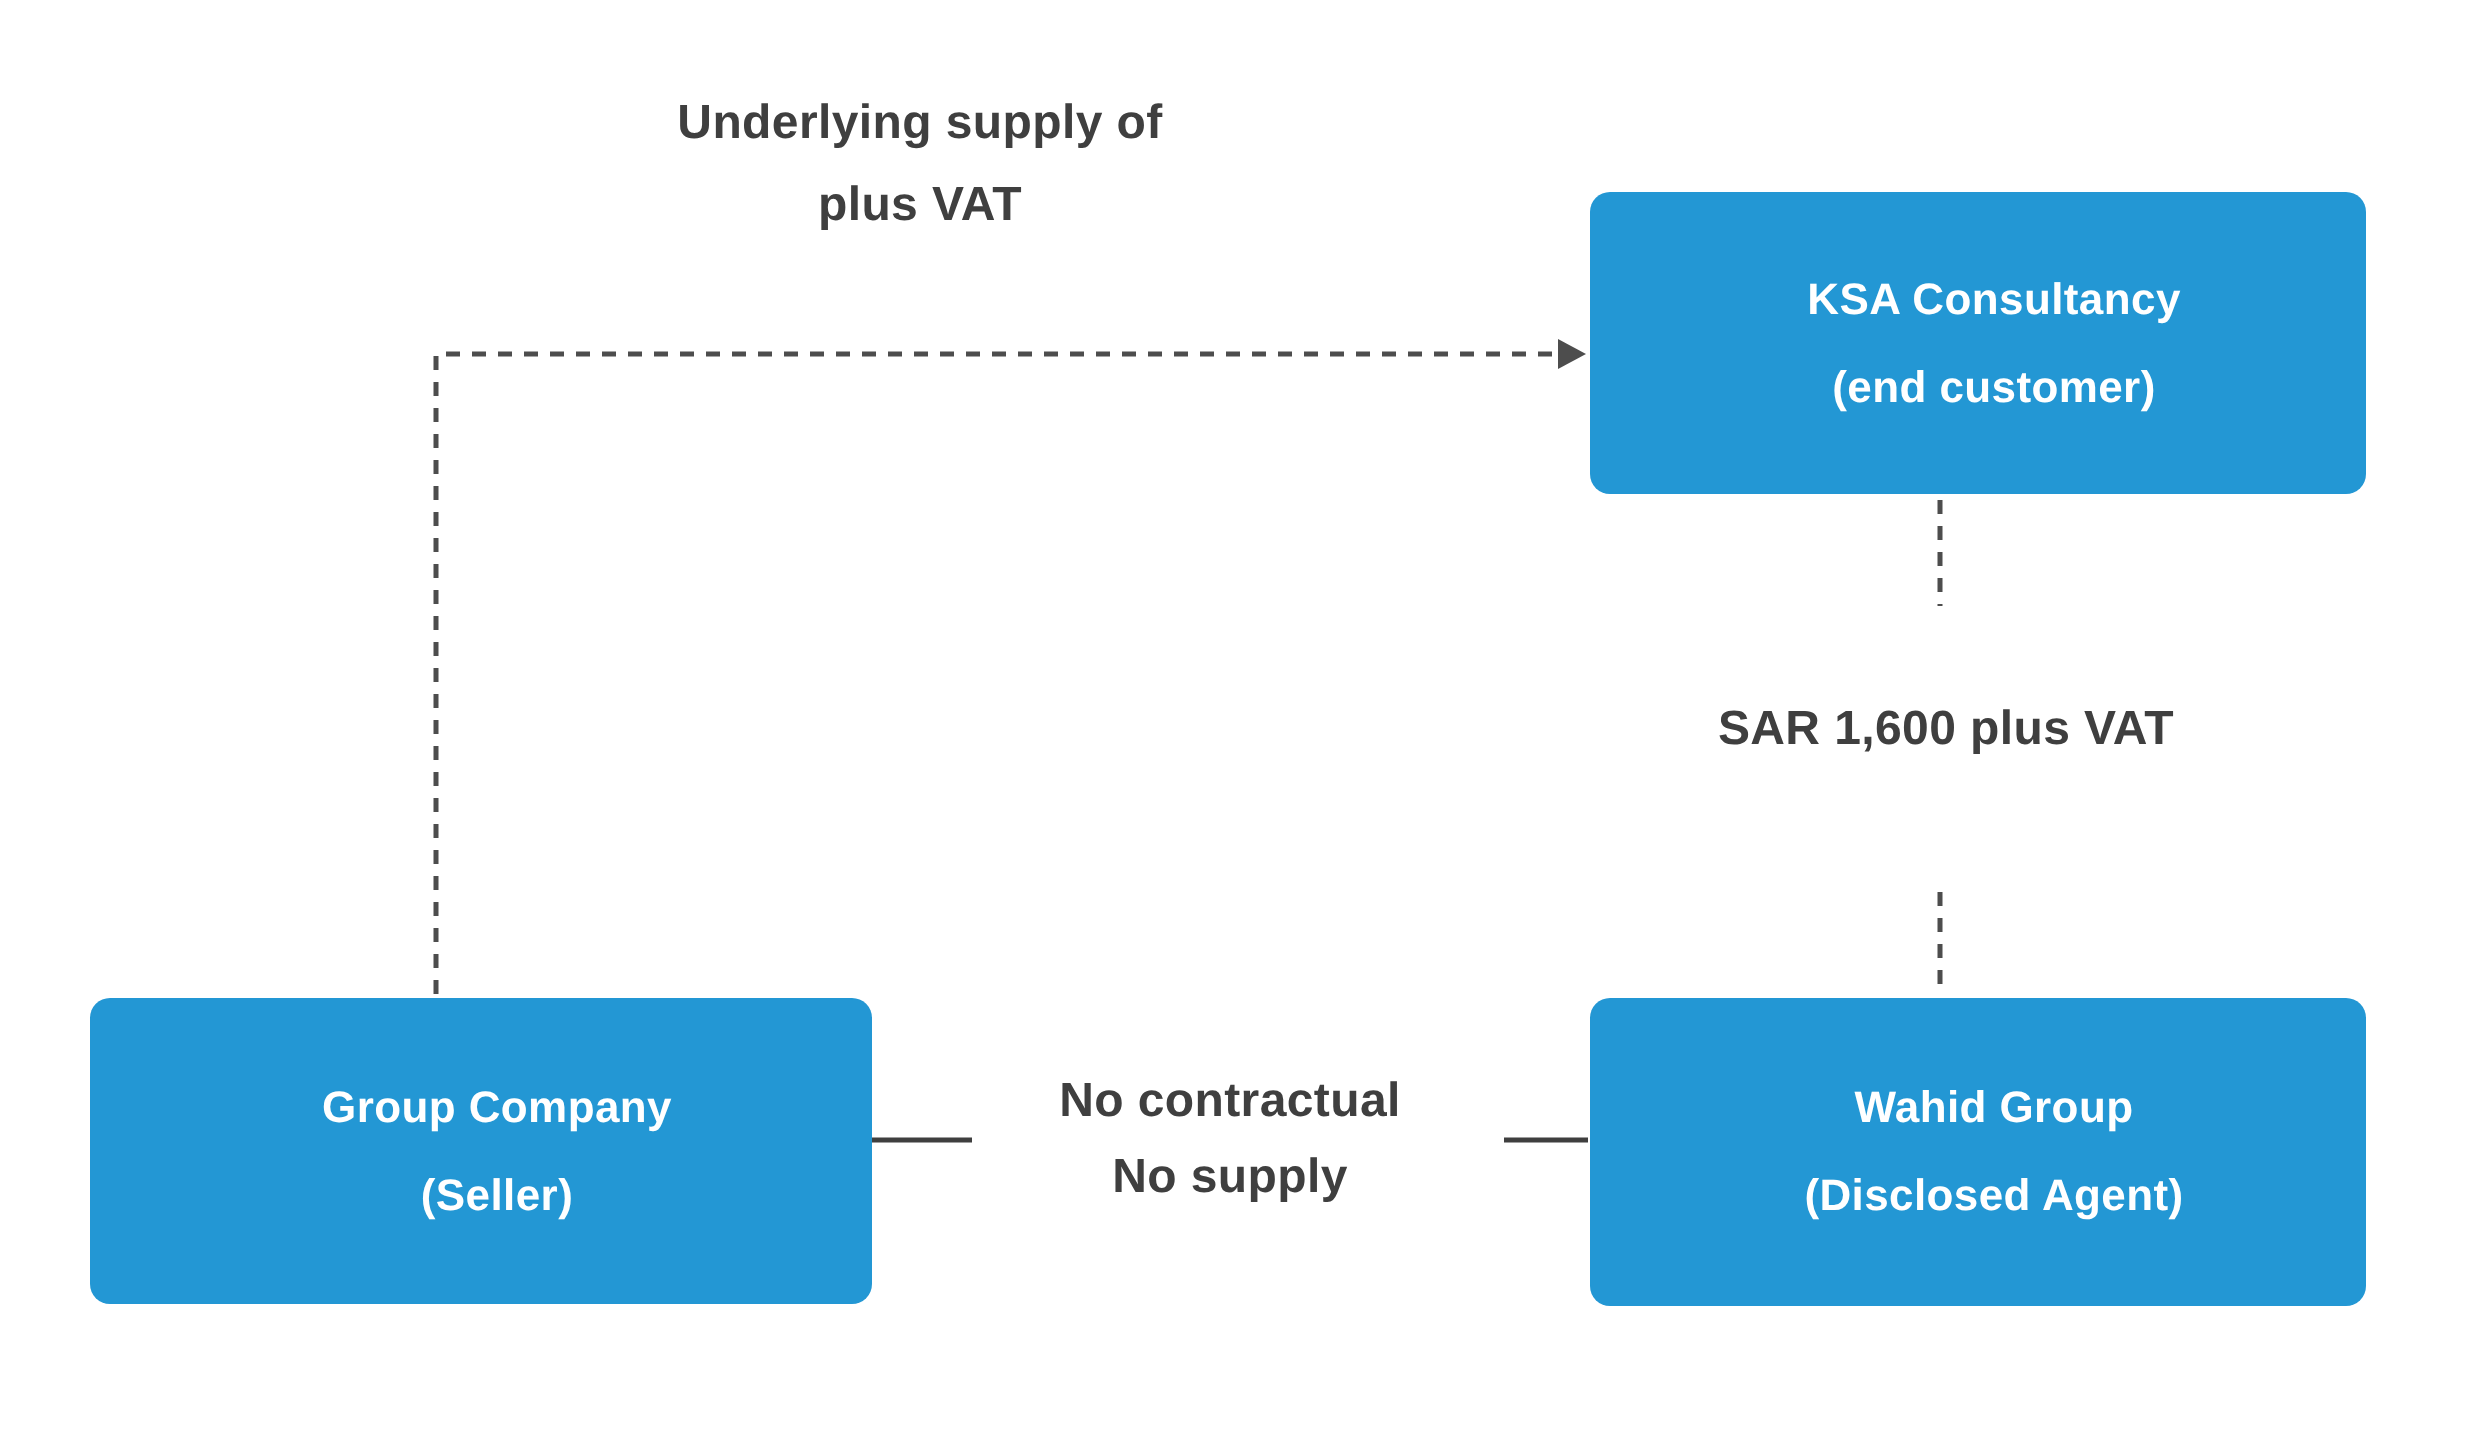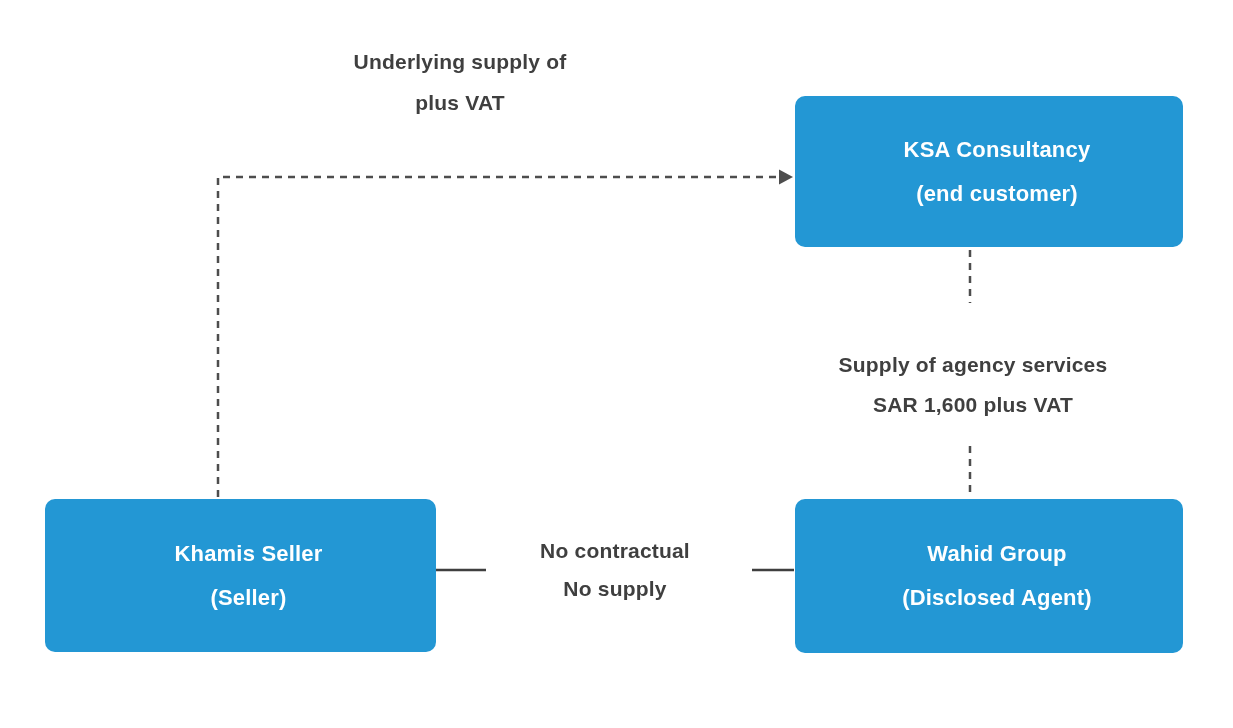--- a/index.html
+++ b/index.html
@@ -41,21 +41,21 @@
       letter-spacing: 0.2px;
       padding-left: 16px;
     }
     .node-ksa    { left: 795px; top: 96px;  width: 372px; height: 151px; }
     .node-khamis { left: 45px;  top: 499px; width: 375px; height: 153px; }
     .node-wahid  { left: 795px; top: 499px; width: 372px; height: 154px; }
     .edge-label {
       position: absolute;
       color: #3f3f3f;
       font-weight: 700;
-      font-size: 21px;
+      font-size: 24px;
       text-align: center;
       letter-spacing: 0.2px;
     }
     .label-underlying { left: 287px; top: 41px;  width: 346px; line-height: 41px; }
     .label-agency     { left: 788px; top: 345px; width: 370px; line-height: 40px; }
     .label-nocontract { left: 510px; top: 532px; width: 210px; line-height: 38px; }
   </style>
 </head>
 <body>
 
@@ -73,36 +73,35 @@
     <line x1="421" y1="570" x2="486" y2="570" stroke-width="2.5" stroke="#3f3f3f"></line>
     <line x1="752" y1="570" x2="794" y2="570" stroke-width="2.5" stroke="#3f3f3f"></line>
   </svg>
 
   <div class="node node-ksa">
     <div>KSA Consultancy</div>
     <div>(end customer)</div>
   </div>
 
   <div class="node node-khamis">
-    <div>Khamis Seller</div>
+    <div>Group Company</div>
     <div>(Seller)</div>
   </div>
 
   <div class="node node-wahid">
     <div>Wahid Group</div>
     <div>(Disclosed Agent)</div>
   </div>
 
   <div class="edge-label label-underlying">
     <div>Underlying supply of</div>
     <div>plus VAT</div>
   </div>
 
   <div class="edge-label label-agency">
-    <div>Supply of agency services</div>
     <div>SAR 1,600 plus VAT</div>
   </div>
 
   <div class="edge-label label-nocontract">
     <div>No contractual</div>
     <div>No supply</div>
   </div>
 
 </div>
 

